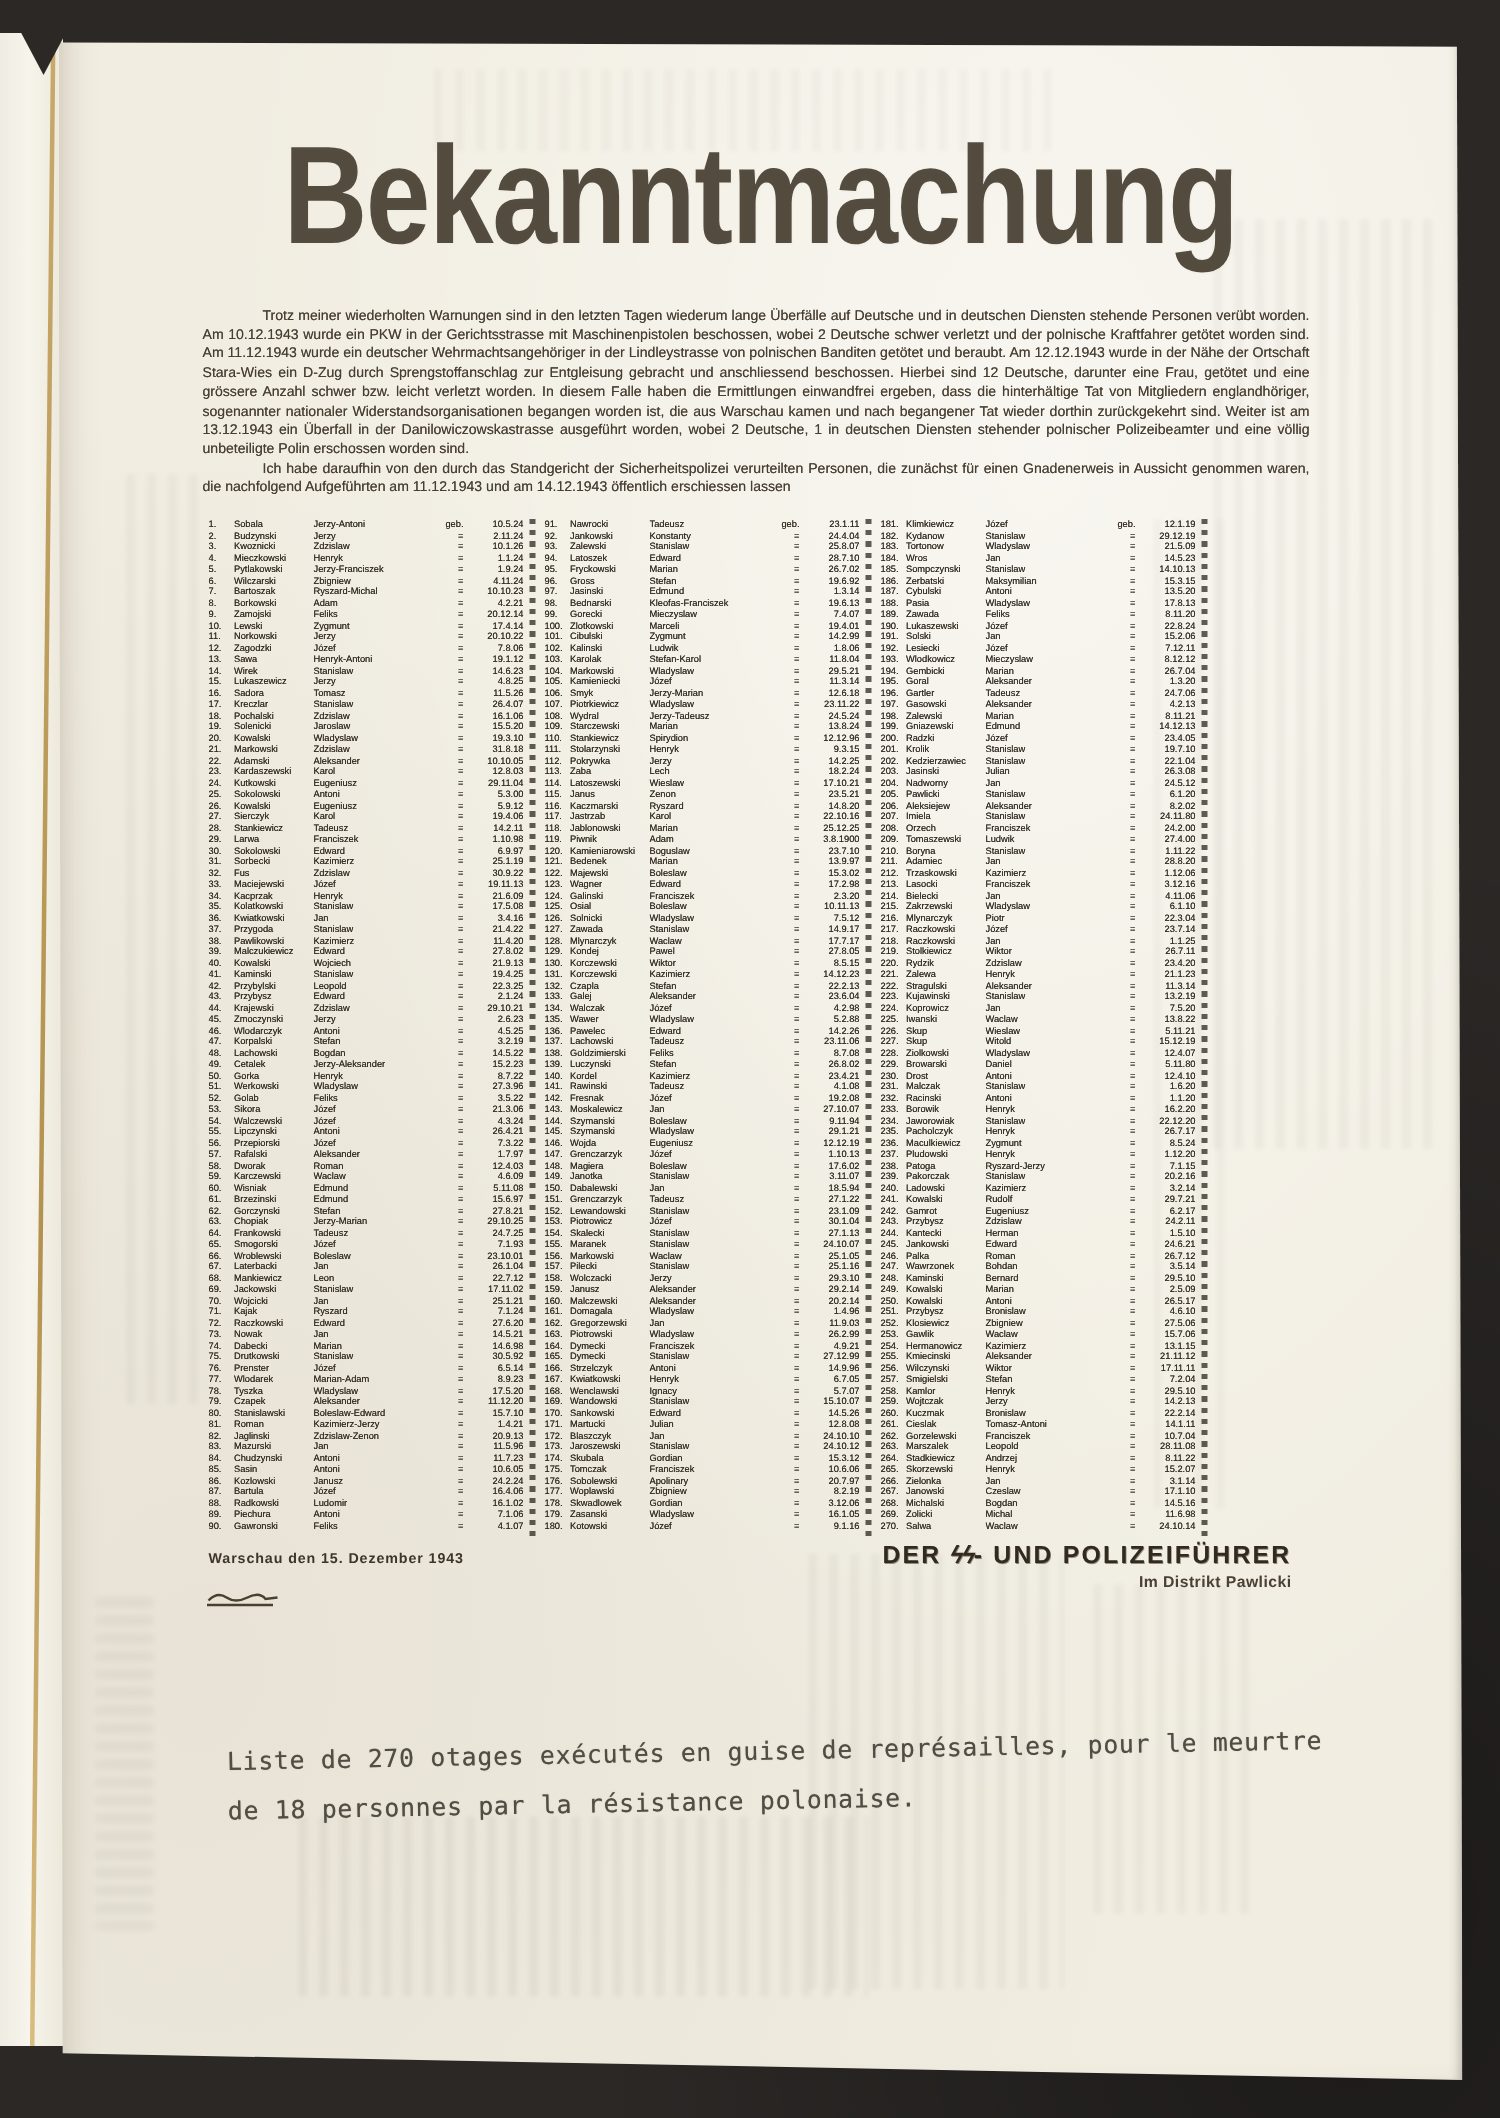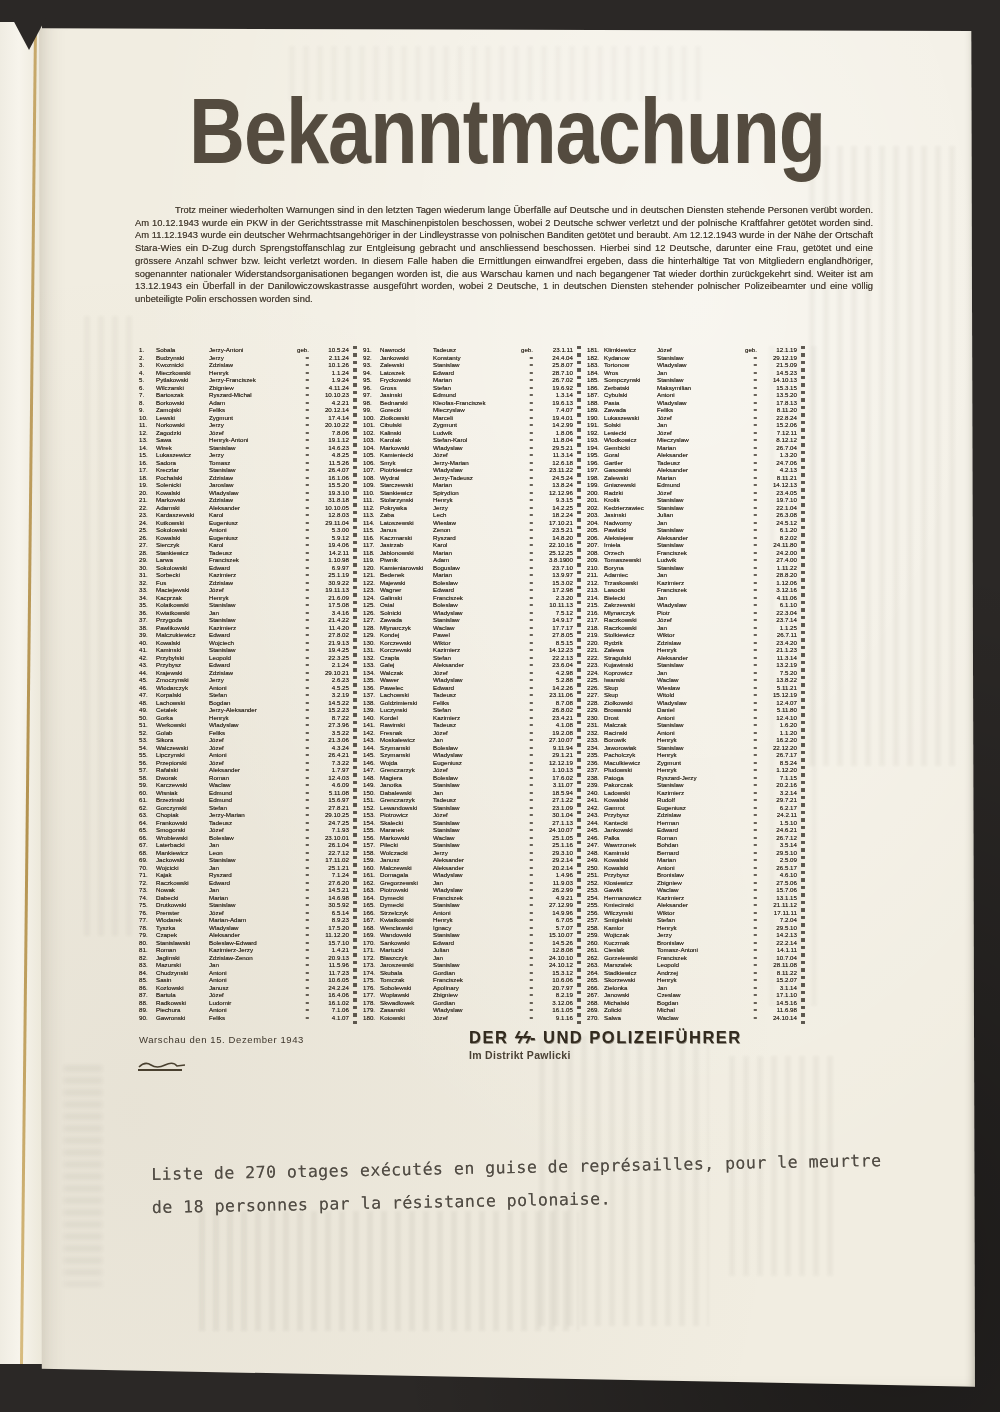--- a/index.html
+++ b/index.html
@@ -65,24 +65,24 @@
   }
   .hrow{display:flex;white-space:nowrap;overflow:hidden;}
   .rn{width:17px;flex:none;}
   .rs{flex:1;overflow:hidden;}
   .rg{width:80px;flex:none;overflow:hidden;}
   .rb{width:20px;flex:none;text-align:right;padding-right:3px;}
   .rd{width:37px;flex:none;text-align:right;padding-right:2px;}
   
   .dateline{
     position:absolute;left:100px;top:1018px;
-    font-size:9.5px;font-weight:400;letter-spacing:.6px;color:#3d352a;
+    font-size:9.5px;font-weight:700;letter-spacing:.6px;color:#3d352a;
   }
   .sig-mark{position:absolute;left:98px;top:1043px;color:#49402f;}
-  .sig-block{position:absolute;left:430px;top:1012px;width:380px;text-align:left;color:#322a1e;}
+  .sig-block{position:absolute;left:442px;top:1012px;width:380px;text-align:right;color:#322a1e;}
   .sig-title{font-size:16.5px;font-weight:700;letter-spacing:1.5px;text-shadow:.5px .5px 0 rgba(50,42,30,.5);}
   .sig-title .runes{font-style:italic;font-weight:700;letter-spacing:-1px;}
   .sig-sub{font-size:10.5px;font-weight:700;letter-spacing:.3px;margin-top:2px;color:#4a4134;}
   
   .caption{
     position:absolute;left:112px;top:1142px;width:790px;
     font-family:"DejaVu Sans Mono",monospace;
     font-size:16.5px;line-height:33px;letter-spacing:.5px;color:#514c44;
     transform:rotate(-1.1deg);transform-origin:left top;
     text-shadow:0 0 .5px rgba(81,76,68,.7);
@@ -103,20 +103,21 @@
   <div class="bleed v" style="left:160px;top:1195px;width:380px;height:120px;opacity:.09;"></div>
   <div class="bleed v" style="left:500px;top:1020px;width:170px;height:290px;opacity:.08;"></div>
   <div class="bleed v" style="left:690px;top:1040px;width:110px;height:220px;opacity:.07;"></div>
   <div class="bleed h" style="left:25px;top:1050px;width:38px;height:220px;opacity:.13;filter:blur(2.5px);"></div>
   <div class="bleed v" style="left:250px;top:30px;width:420px;height:55px;opacity:.05;"></div>
 
   <div class="poster-title">Bekanntmachung</div>
 
   <div class="poster-intro">
     <p>Trotz meiner wiederholten Warnungen sind in den letzten Tagen wiederum lange Überfälle auf Deutsche und in deutschen Diensten stehende Personen verübt worden. Am 10.12.1943 wurde ein PKW in der Gerichtsstrasse mit Maschinenpistolen beschossen, wobei 2 Deutsche schwer verletzt und der polnische Kraftfahrer getötet worden sind. Am 11.12.1943 wurde ein deutscher Wehrmachtsangehöriger in der Lindleystrasse von polnischen Banditen getötet und beraubt. Am 12.12.1943 wurde in der Nähe der Ortschaft Stara-Wies ein D-Zug durch Sprengstoffanschlag zur Entgleisung gebracht und anschliessend beschossen. Hierbei sind 12 Deutsche, darunter eine Frau, getötet und eine grössere Anzahl schwer bzw. leicht verletzt worden. In diesem Falle haben die Ermittlungen einwandfrei ergeben, dass die hinterhältige Tat von Mitgliedern englandhöriger, sogenannter nationaler Widerstandsorganisationen begangen worden ist, die aus Warschau kamen und nach begangener Tat wieder dorthin zurückgekehrt sind. Weiter ist am 13.12.1943 ein Überfall in der Danilowiczowskastrasse ausgeführt worden, wobei 2 Deutsche, 1 in deutschen Diensten stehender polnischer Polizeibeamter und eine völlig unbeteiligte Polin erschossen worden sind.</p>
+    <p>Ich habe daraufhin von den durch das Standgericht der Sicherheitspolizei verurteilten Personen, die zunächst für einen Gnadenerweis in Aussicht genommen waren, die nachfolgend Aufgeführten am 11.12.1943 und am 14.12.1943 öffentlich erschiessen lassen</p>
   </div>
 
   <div class="hostage-list">
       <div class="col-group">
         <div class="hrow">
           <span class="rn">1.</span>
           <span class="rs">Sobala</span>
           <span class="rg">Jerzy-Antoni</span>
           <span class="rb">geb.</span>
           <span class="rd">10.5.24</span>

